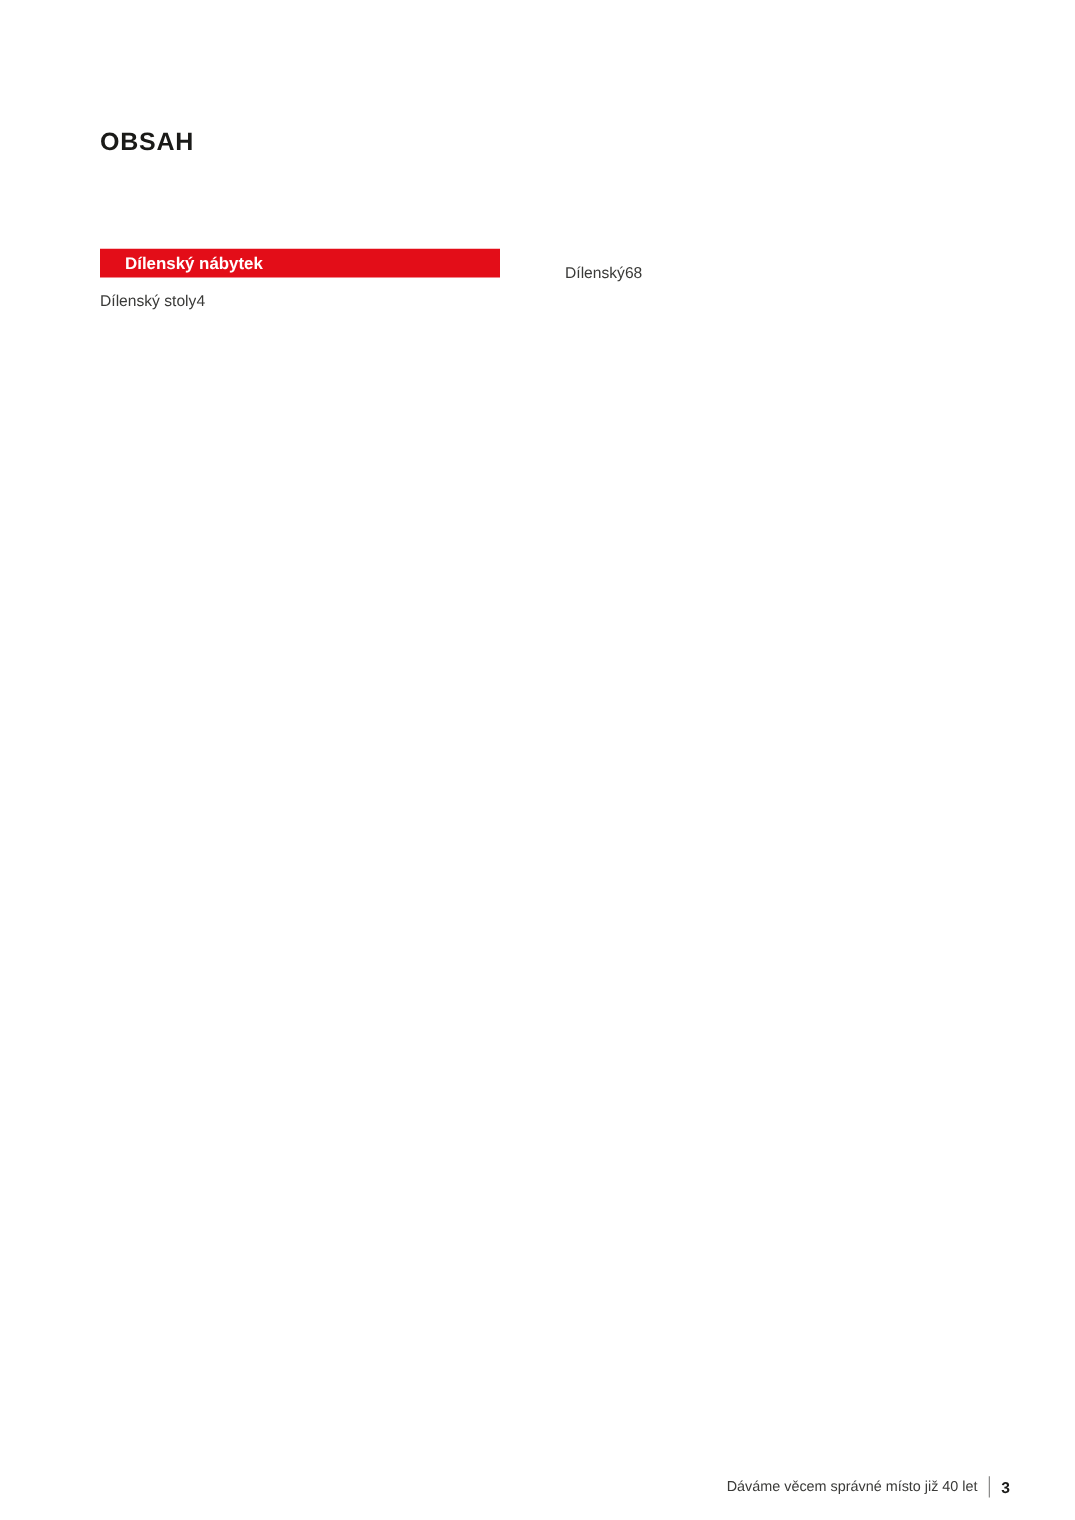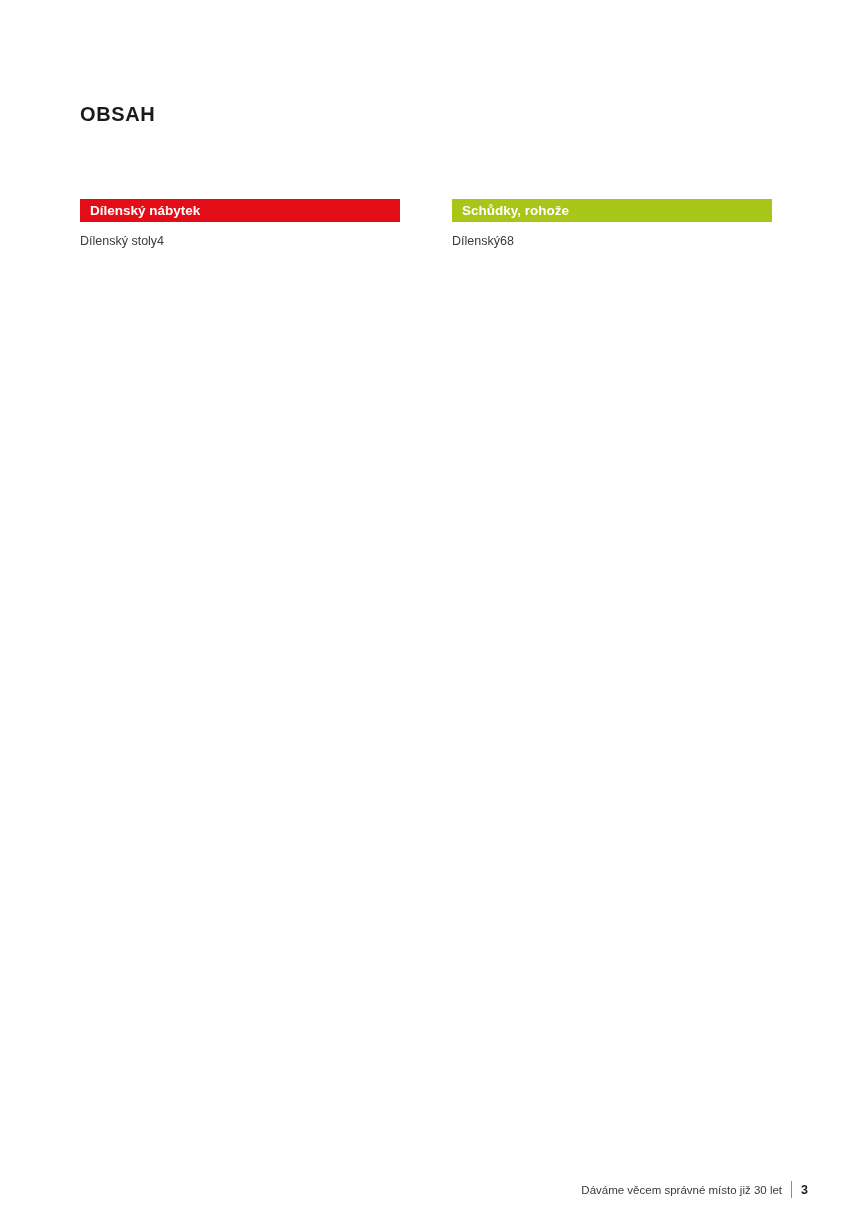--- a/index.html
+++ b/index.html
@@ -16,21 +16,21 @@
     font-size:20px; font-weight:bold; color:#1a1a18; letter-spacing:0.6px;
   }
   .columns {
     position:absolute; left:80px; top:199px;
     display:flex; gap:52px;
   }
   .col { width:320px; }
   .section { margin-bottom:30px; }
   .bar {
     height:23px; display:flex; align-items:center;
-    padding-left:10px;
+    padding-left:20px;
     color:#ffffff; font-weight:bold; font-size:13.5px;
   }
   .list { margin-top:11px; }
   .row {
     display:flex; justify-content:space-between; align-items:baseline;
     font-size:12.5px; line-height:17.3px; color:#3a3a38;
     cursor:default;
   }
   .row .label { white-space:nowrap; }
   .row .page { white-space:nowrap; }
@@ -55,29 +55,28 @@
           <div class="list">
             <div class="row">
               <span class="label">Dílenský stoly</span>
               <span class="page">4</span>
             </div>
           </div>
         </div>
       </div>
     <div class="col" id="col-1">
         <div class="section">
-          <div class="bar" style="background: rgb(168, 198, 23);">Schůdky, rohože</div>
           <div class="list">
             <div class="row">
               <span class="label">Dílenský</span>
               <span class="page">68</span>
             </div>
           </div>
         </div>
       </div>
   </div>
 
   <div class="footer">
-    <span>Dáváme věcem správné místo již 30 let</span>
+    <span>Dáváme věcem správné místo již 40 let</span>
     <span class="sep"></span>
     <span class="pagenum">3</span>
   </div>
 </div>
 
 </body></html>

